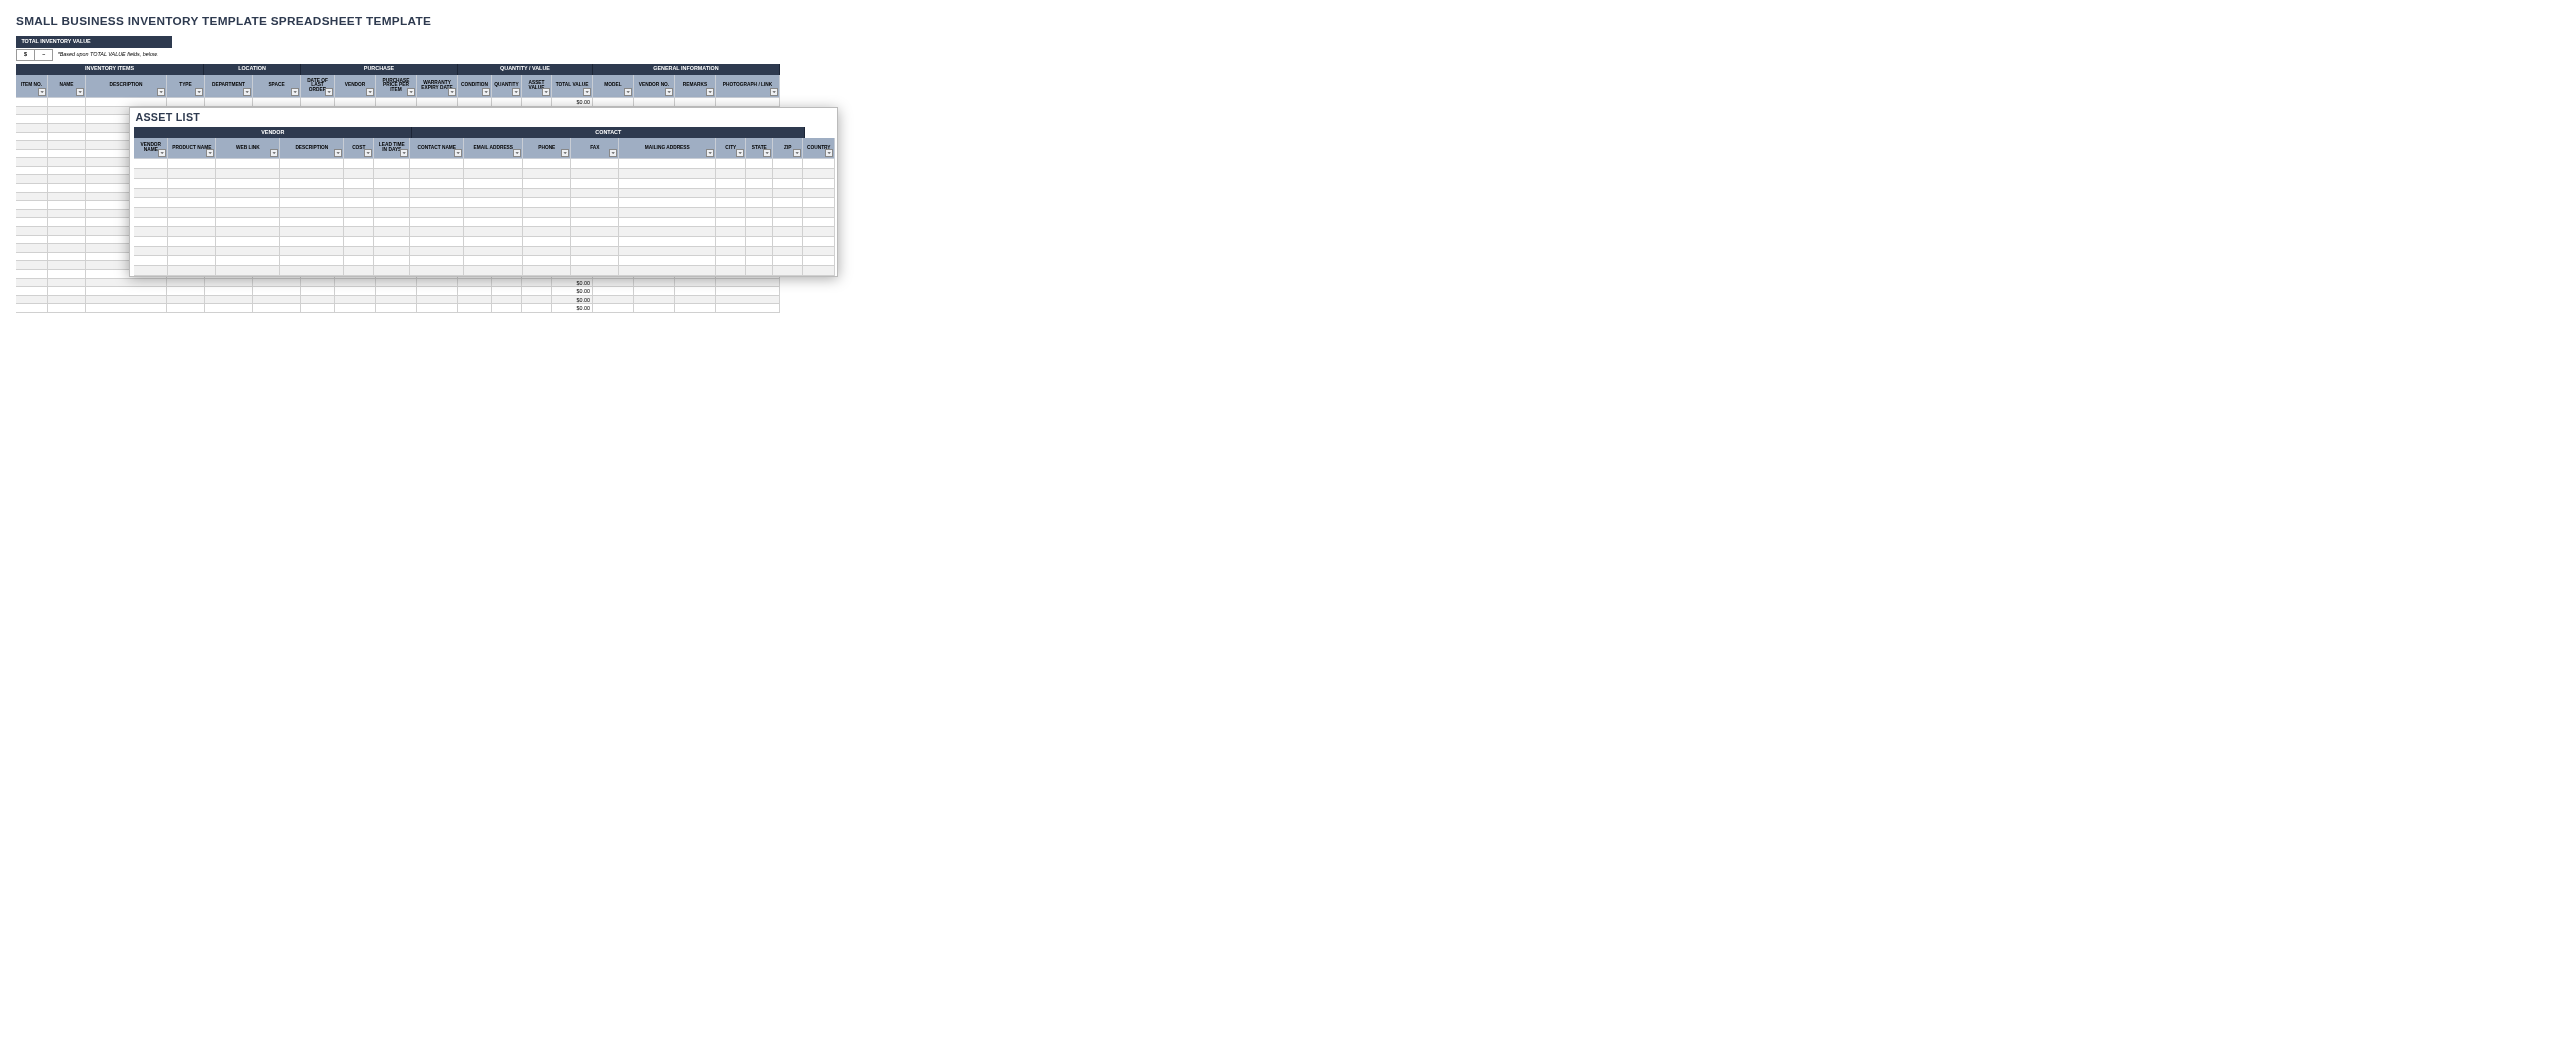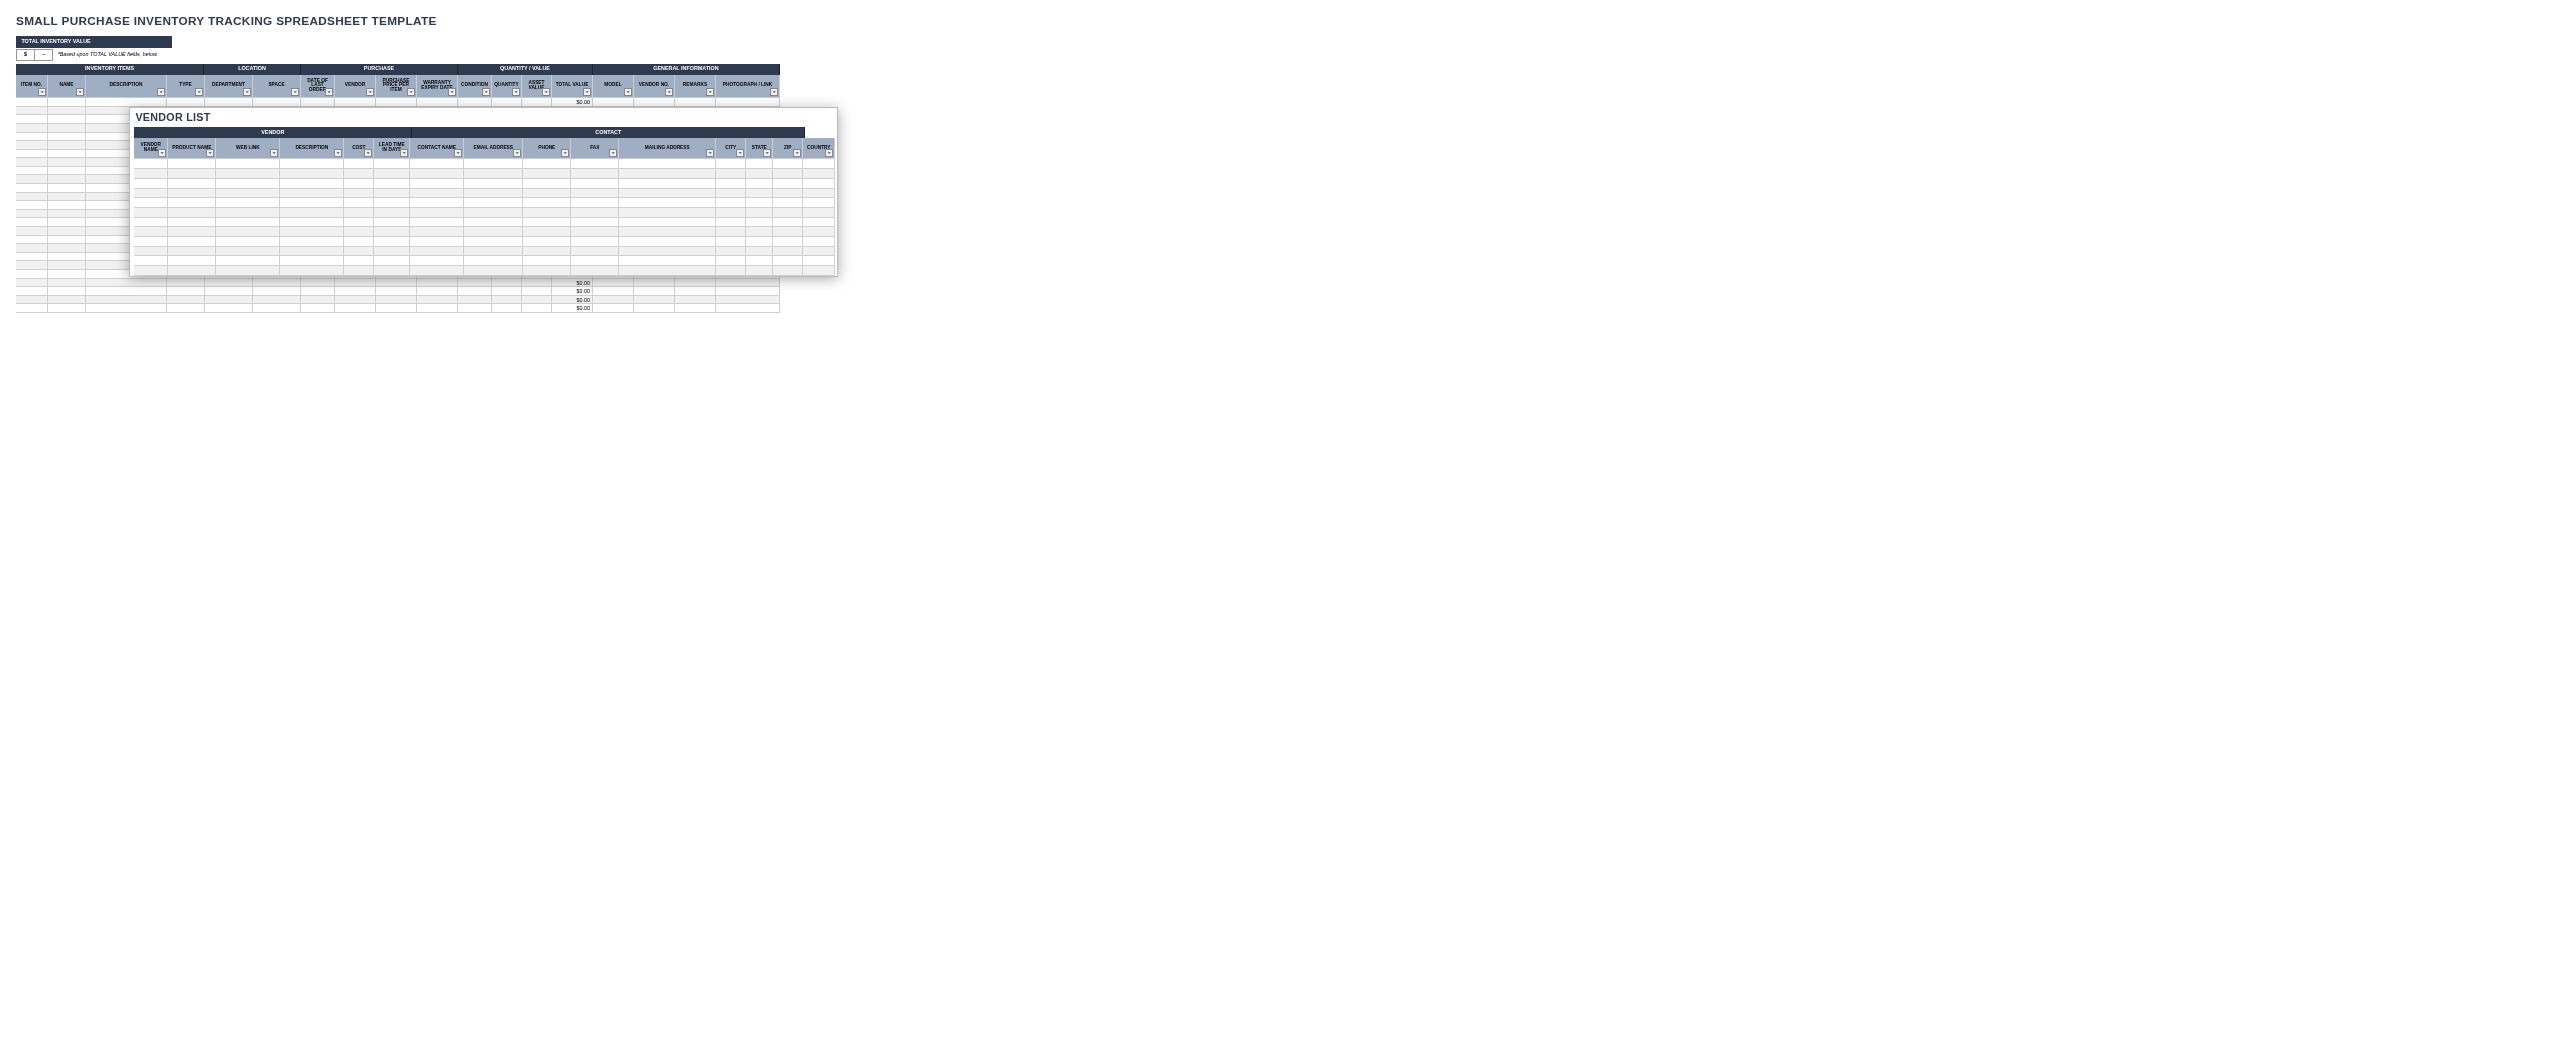--- a/index.html
+++ b/index.html
@@ -25,21 +25,21 @@
   .popup{position:absolute;left:129px;top:107px;background:#fff;box-shadow:0 2.1px 13px rgba(0,0,0,0.35);border:0.5px solid #bbb;padding:2.1px 2.1px 0 4.3px;}
   .popup .title{font:700 10.7px/1 "Arial Narrow",Arial,sans-serif;color:#2e3a4f;margin:2.1px 0 4.3px 1.1px;}
   .popup .rows .row{height:9.7px;}
   .popup .col-hd{height:21.5px;}
 </style>
 </head>
 <body>
 
 
 
-<div class="title">SMALL PURCHASE INVENTORY TRACKING SPREADSHEET TEMPLATE</div>
+<div class="title">SMALL BUSINESS INVENTORY TEMPLATE SPREADSHEET TEMPLATE</div>
 
 <div class="total-box">TOTAL INVENTORY VALUE</div>
 <div class="total-row">
   <div class="total-cell">$</div>
   <div class="total-cell val">–</div>
   <div class="note">*Based upon TOTAL VALUE fields, below.</div>
 </div>
 
 <div class="sheet" id="inventory-sheet">
   <div class="groups" id="inv-groups">
@@ -693,21 +693,21 @@
         <div class="cell" style="width: 41px;">$0.00</div>
         <div class="cell" style="width: 41px;"></div>
         <div class="cell" style="width: 41px;"></div>
         <div class="cell" style="width: 41px;"></div>
         <div class="cell" style="width: 64px;"></div>
       </div>
     </div>
 </div>
 
 <div class="popup">
-  <div class="title">VENDOR LIST</div>
+  <div class="title">ASSET LIST</div>
   <div class="sheet">
     <div class="groups" id="ven-groups">
         <div class="group-hd" style="width: 278px;">VENDOR</div>
         <div class="group-hd" style="width: 393px;">CONTACT</div>
       </div>
     <div class="cols" id="ven-cols">
         <div class="col-hd" style="width: 34px;">
           <span>VENDOR NAME</span>
           <span class="drop">
             <svg viewBox="0 0 10 10">

